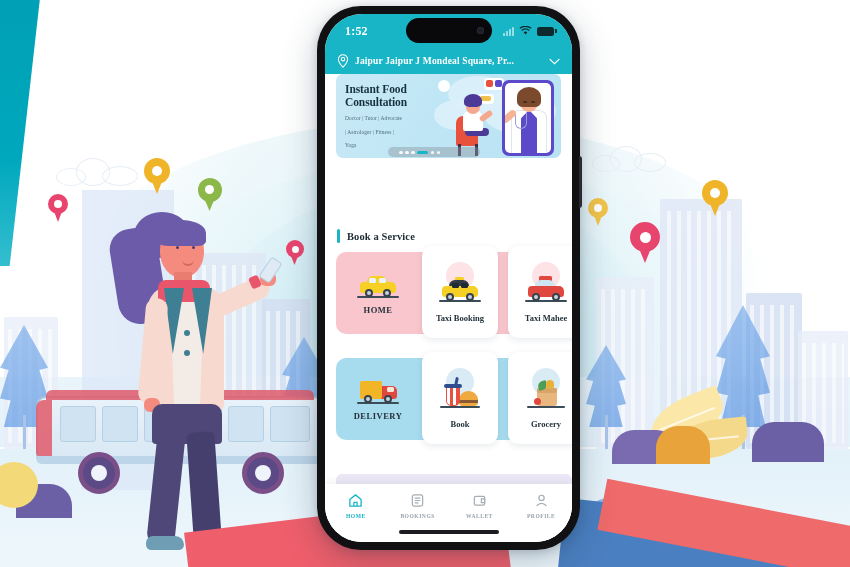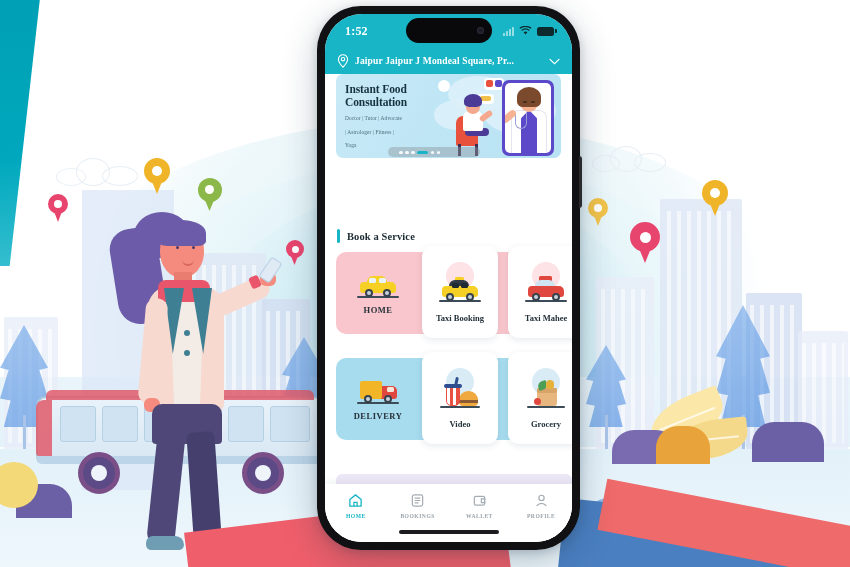--- a/index.html
+++ b/index.html
@@ -728,21 +728,21 @@
             <div class="food">
               <div class="road"></div>
               <div class="bunB"></div>
                   <div class="patty"></div>
                   <div class="bunT"></div>
               <div class="cup"></div>
                   <div class="lid"></div>
                   <div class="straw"></div>
             </div>
           </div>
-          <div class="svc-label">Video</div>
+          <div class="svc-label">Book</div>
         </div>
 
         <div class="svc-card c2">
           <div class="icon-halo">
             <div class="halo" style="background:#d9ecf6;"></div>
             <div class="groc">
               <div class="road"></div>
               <div class="bag"></div>
                   <div class="fold"></div>
               <div class="g1"></div>

